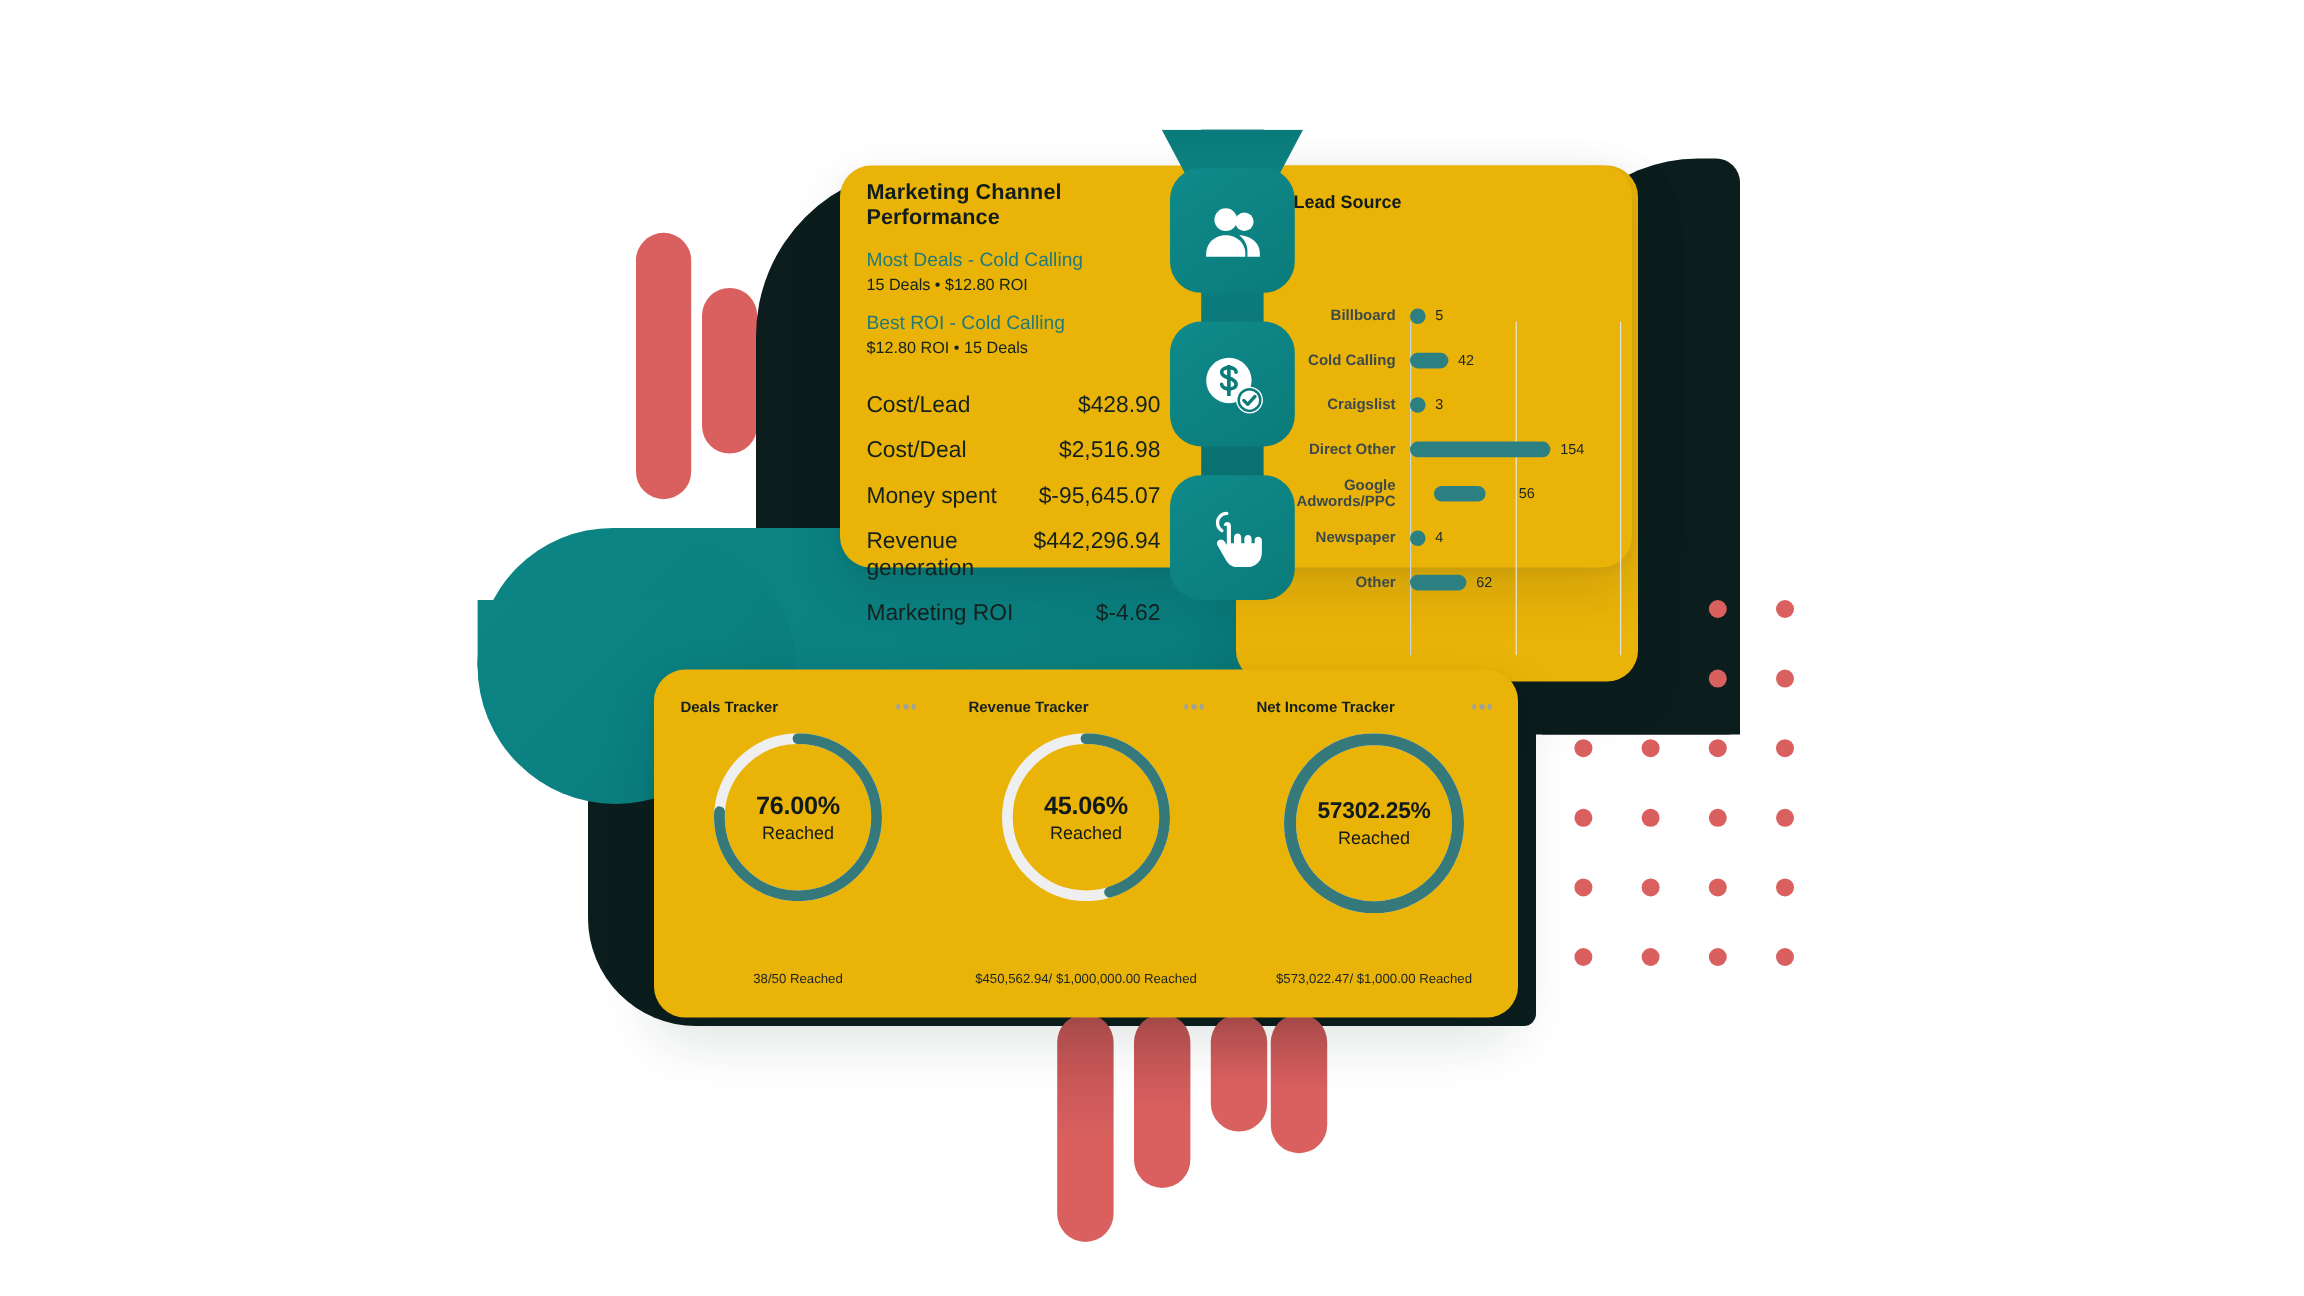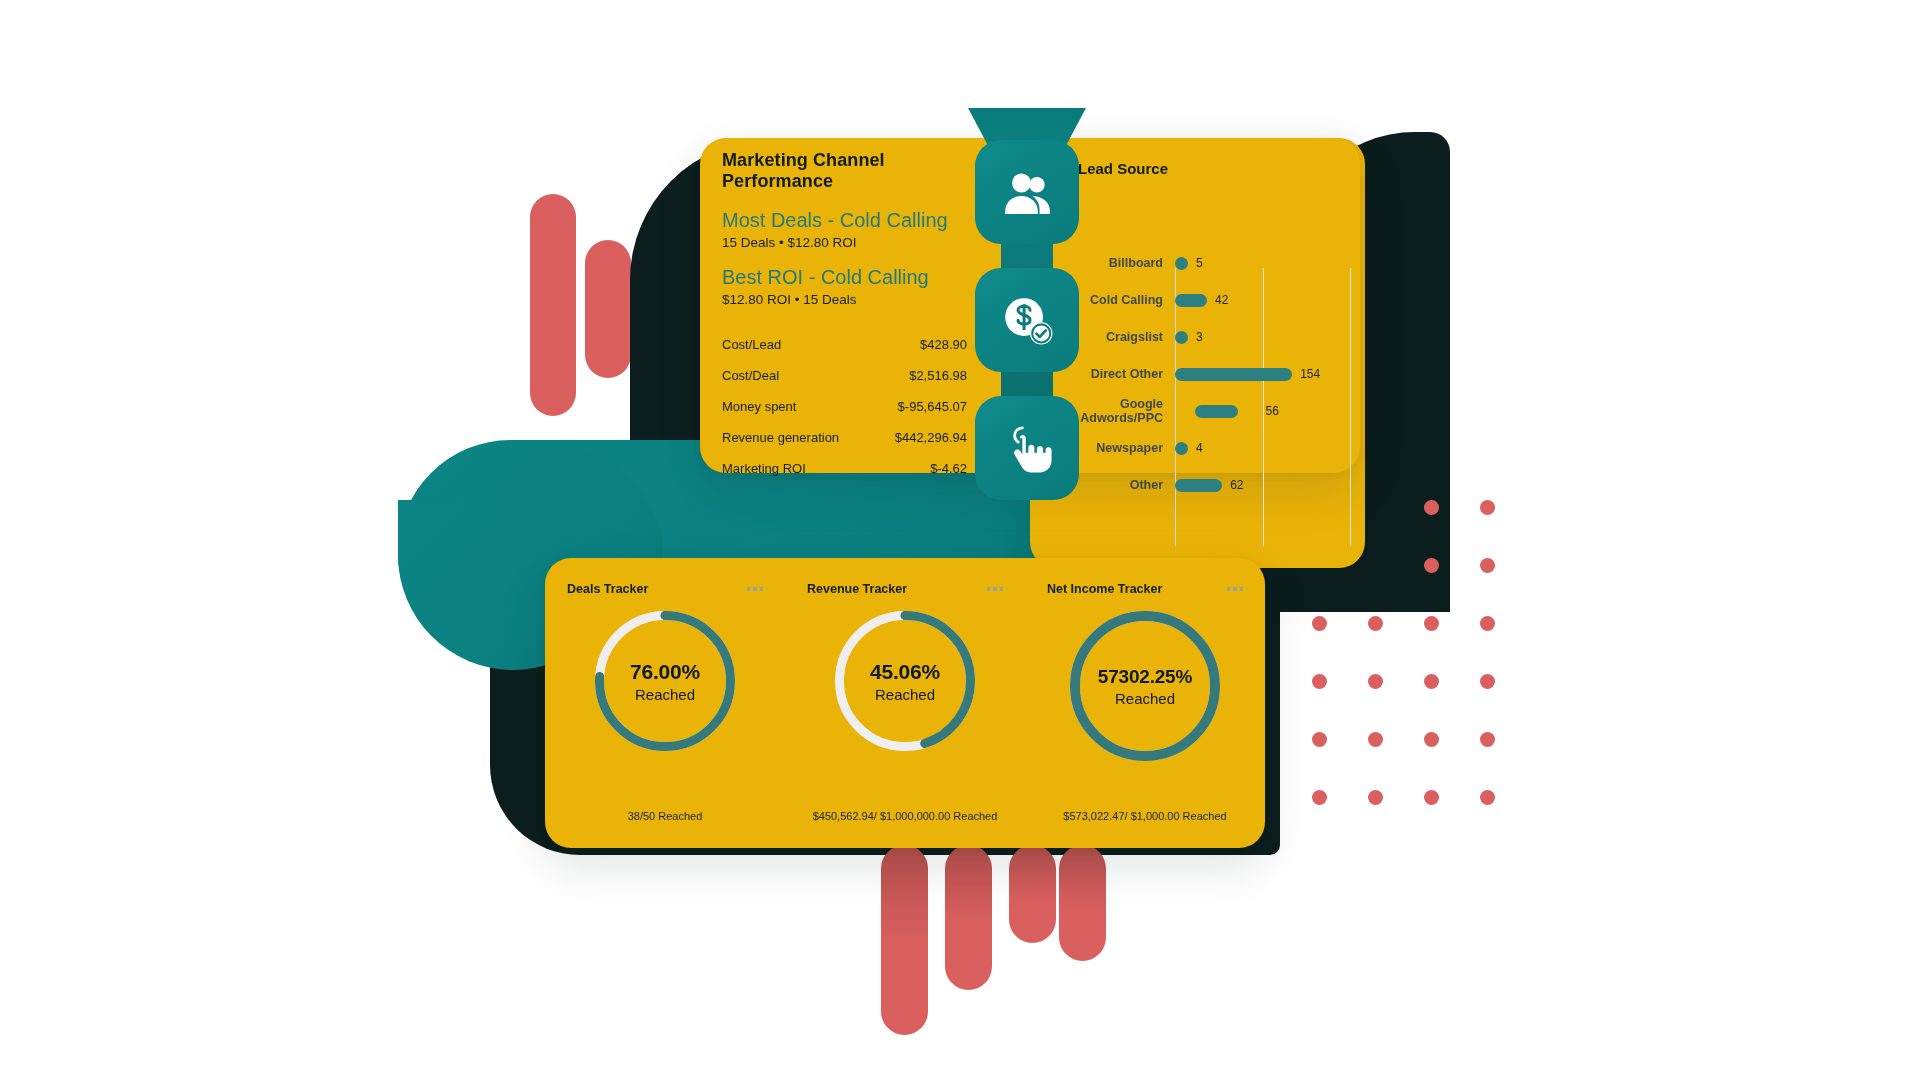--- a/index.html
+++ b/index.html
@@ -47,27 +47,27 @@
   
   #top-card { left: 700px; top: 138px; width: 660px; height: 335px; border-radius: 26px; }
   #top-card-right { left: 1030px; top: 138px; width: 335px; height: 430px; border-radius: 26px; box-shadow: 0 18px 45px rgba(12,30,30,.10); }
 
   
   #marketing { position: absolute; left: 722px; top: 150px; width: 260px; }
   .mk-title {
     font-size: 18px; font-weight: 700; color: #111c1c;
     letter-spacing: .1px; margin-bottom: 17px;
   }
-  .mk-high { font-size: 20px; color: #227a7a; margin-bottom: 3px; }
+  .mk-high { font-size: 16px; color: #227a7a; margin-bottom: 3px; }
   .mk-sub  { font-size: 13.5px; color: #13211f; font-weight: 500; margin-bottom: 16px; }
   .mk-sub.last { margin-bottom: 30px; }
 
   .mk-row {
     display: flex; justify-content: space-between; align-items: baseline;
-    font-size: 13px; color: #13211f; margin-bottom: 16px;
+    font-size: 19px; color: #13211f; margin-bottom: 16px;
     width: 245px;
   }
   .mk-row .k { font-weight: 500; }
   .mk-row .v { font-weight: 500; white-space: nowrap; }
 
   
   #icon-stack { position: absolute; left: 975px; top: 108px; width: 104px; height: 365px; }
   .stack-band {
     position: absolute; left: 26px; top: 0; width: 52px; height: 365px;
     background: linear-gradient(180deg,#0d8585 0%,#0a6a6a 100%);

